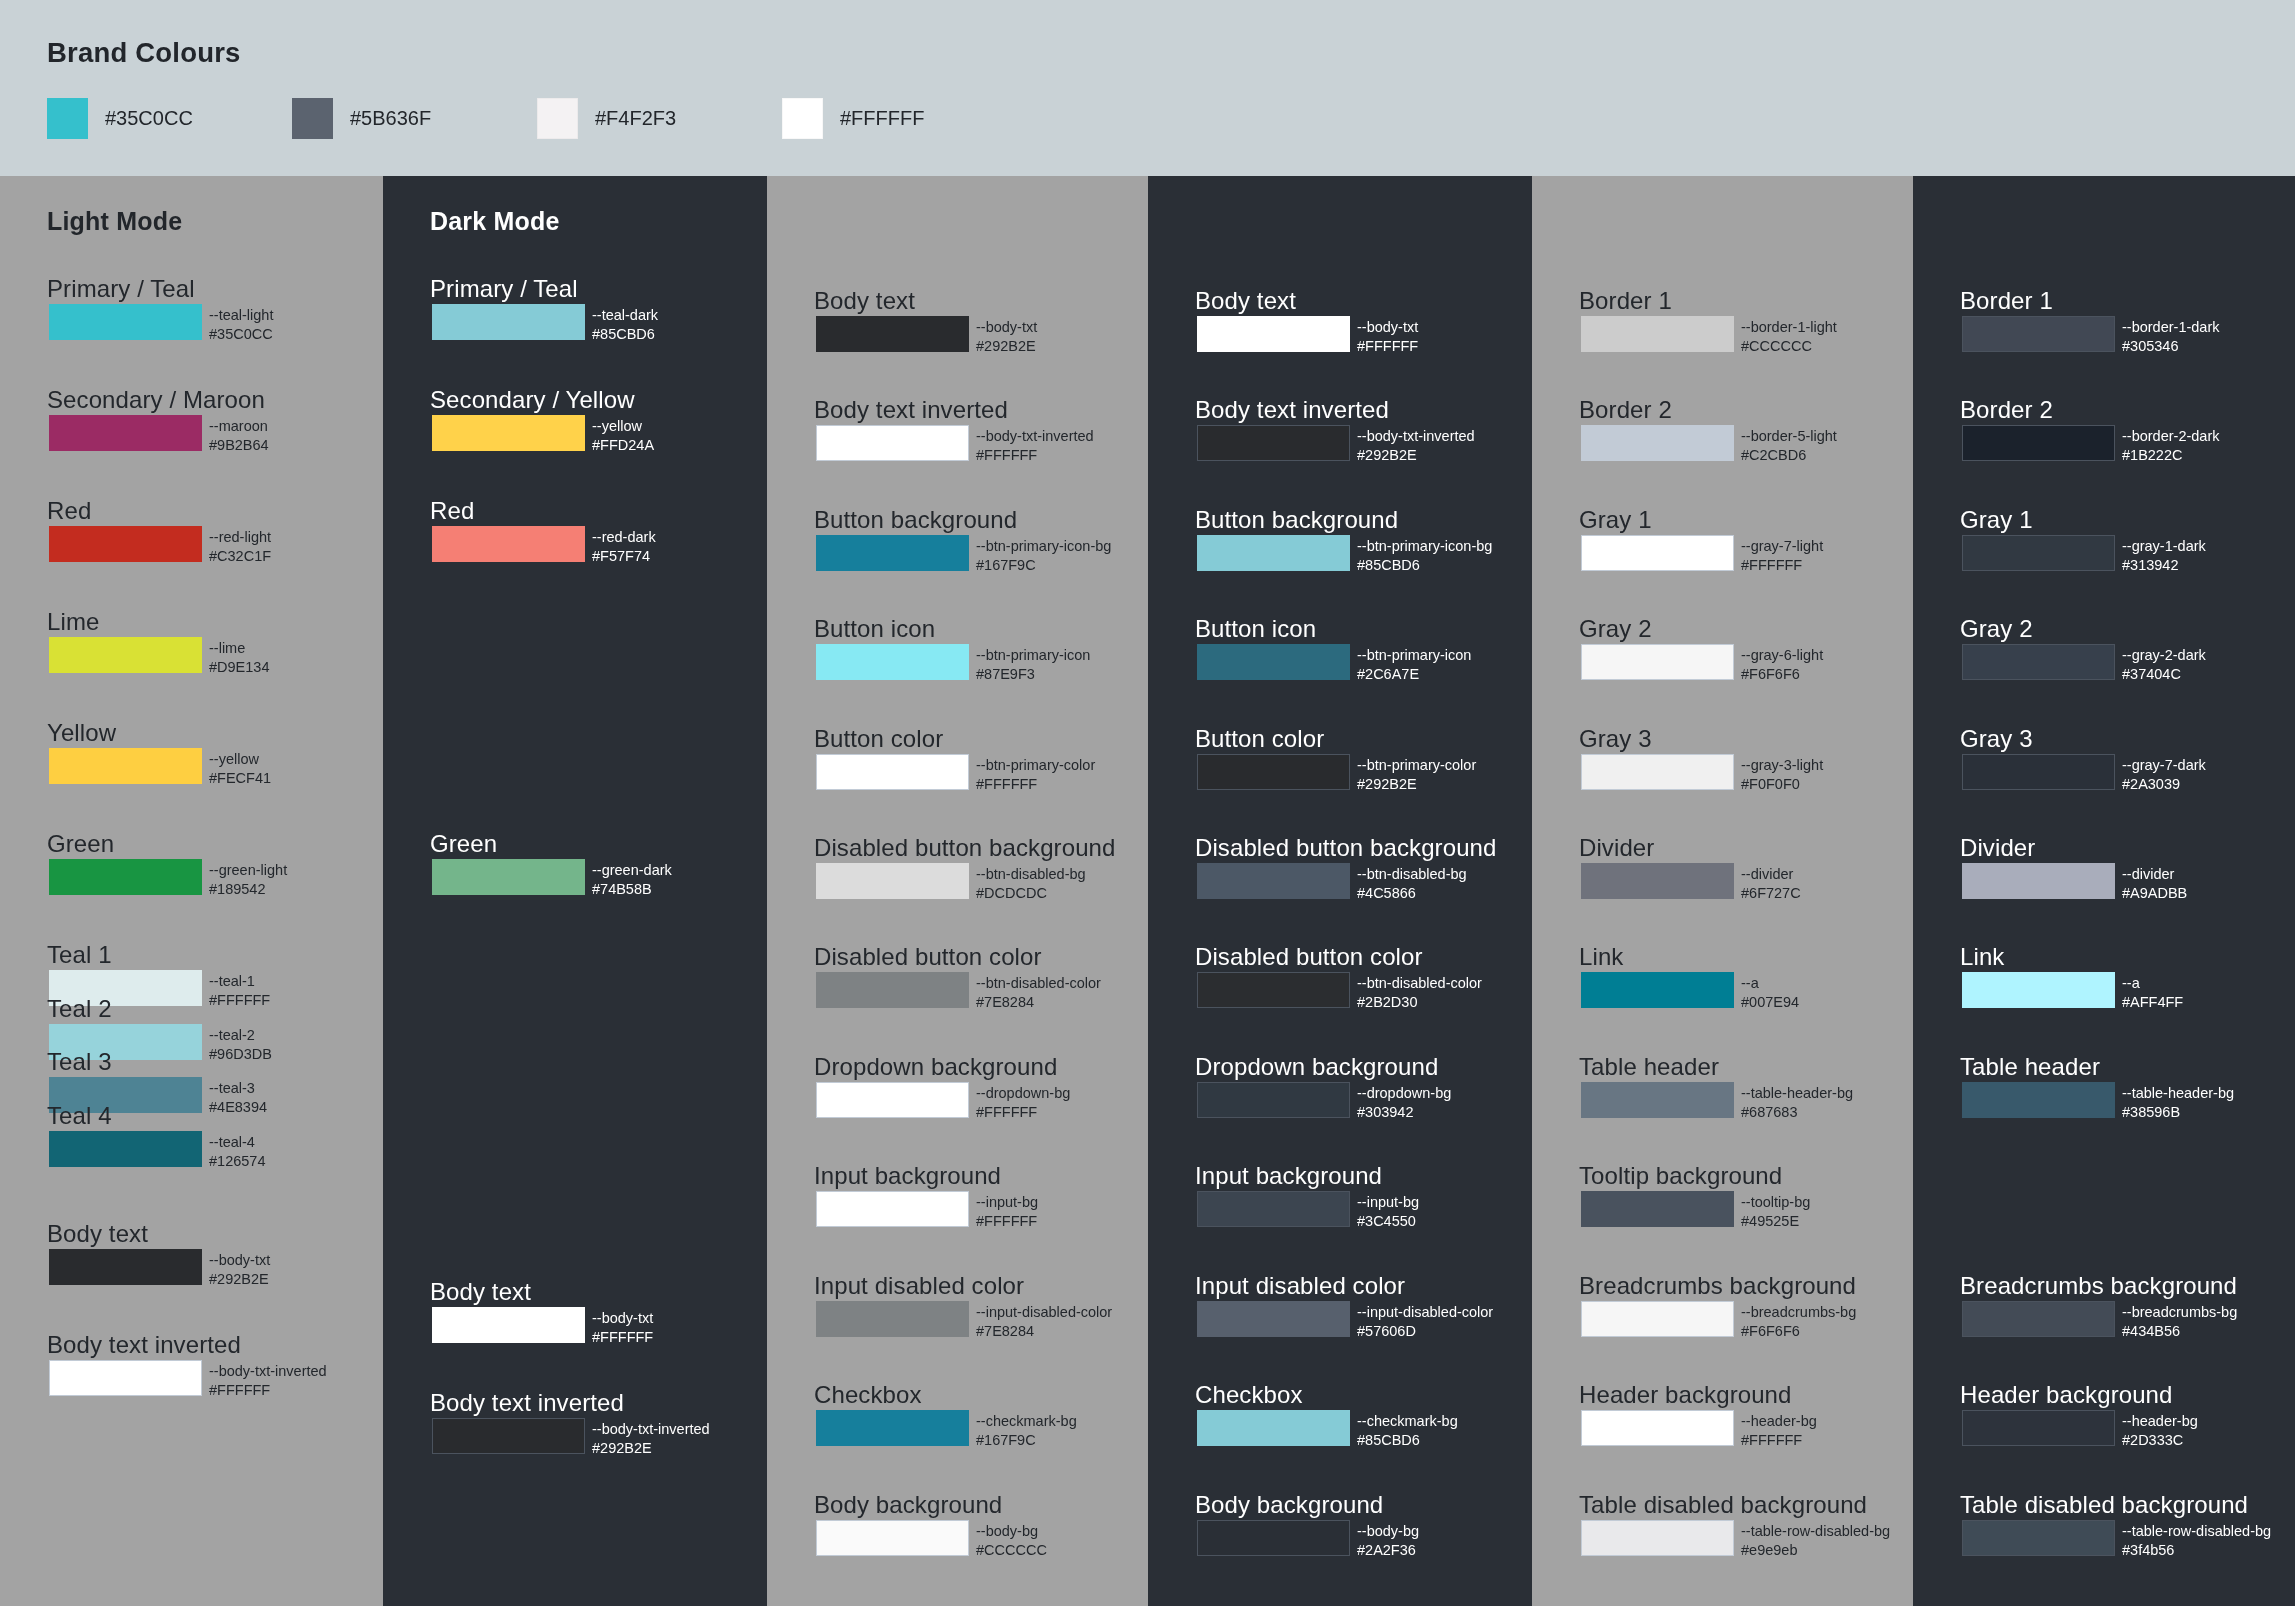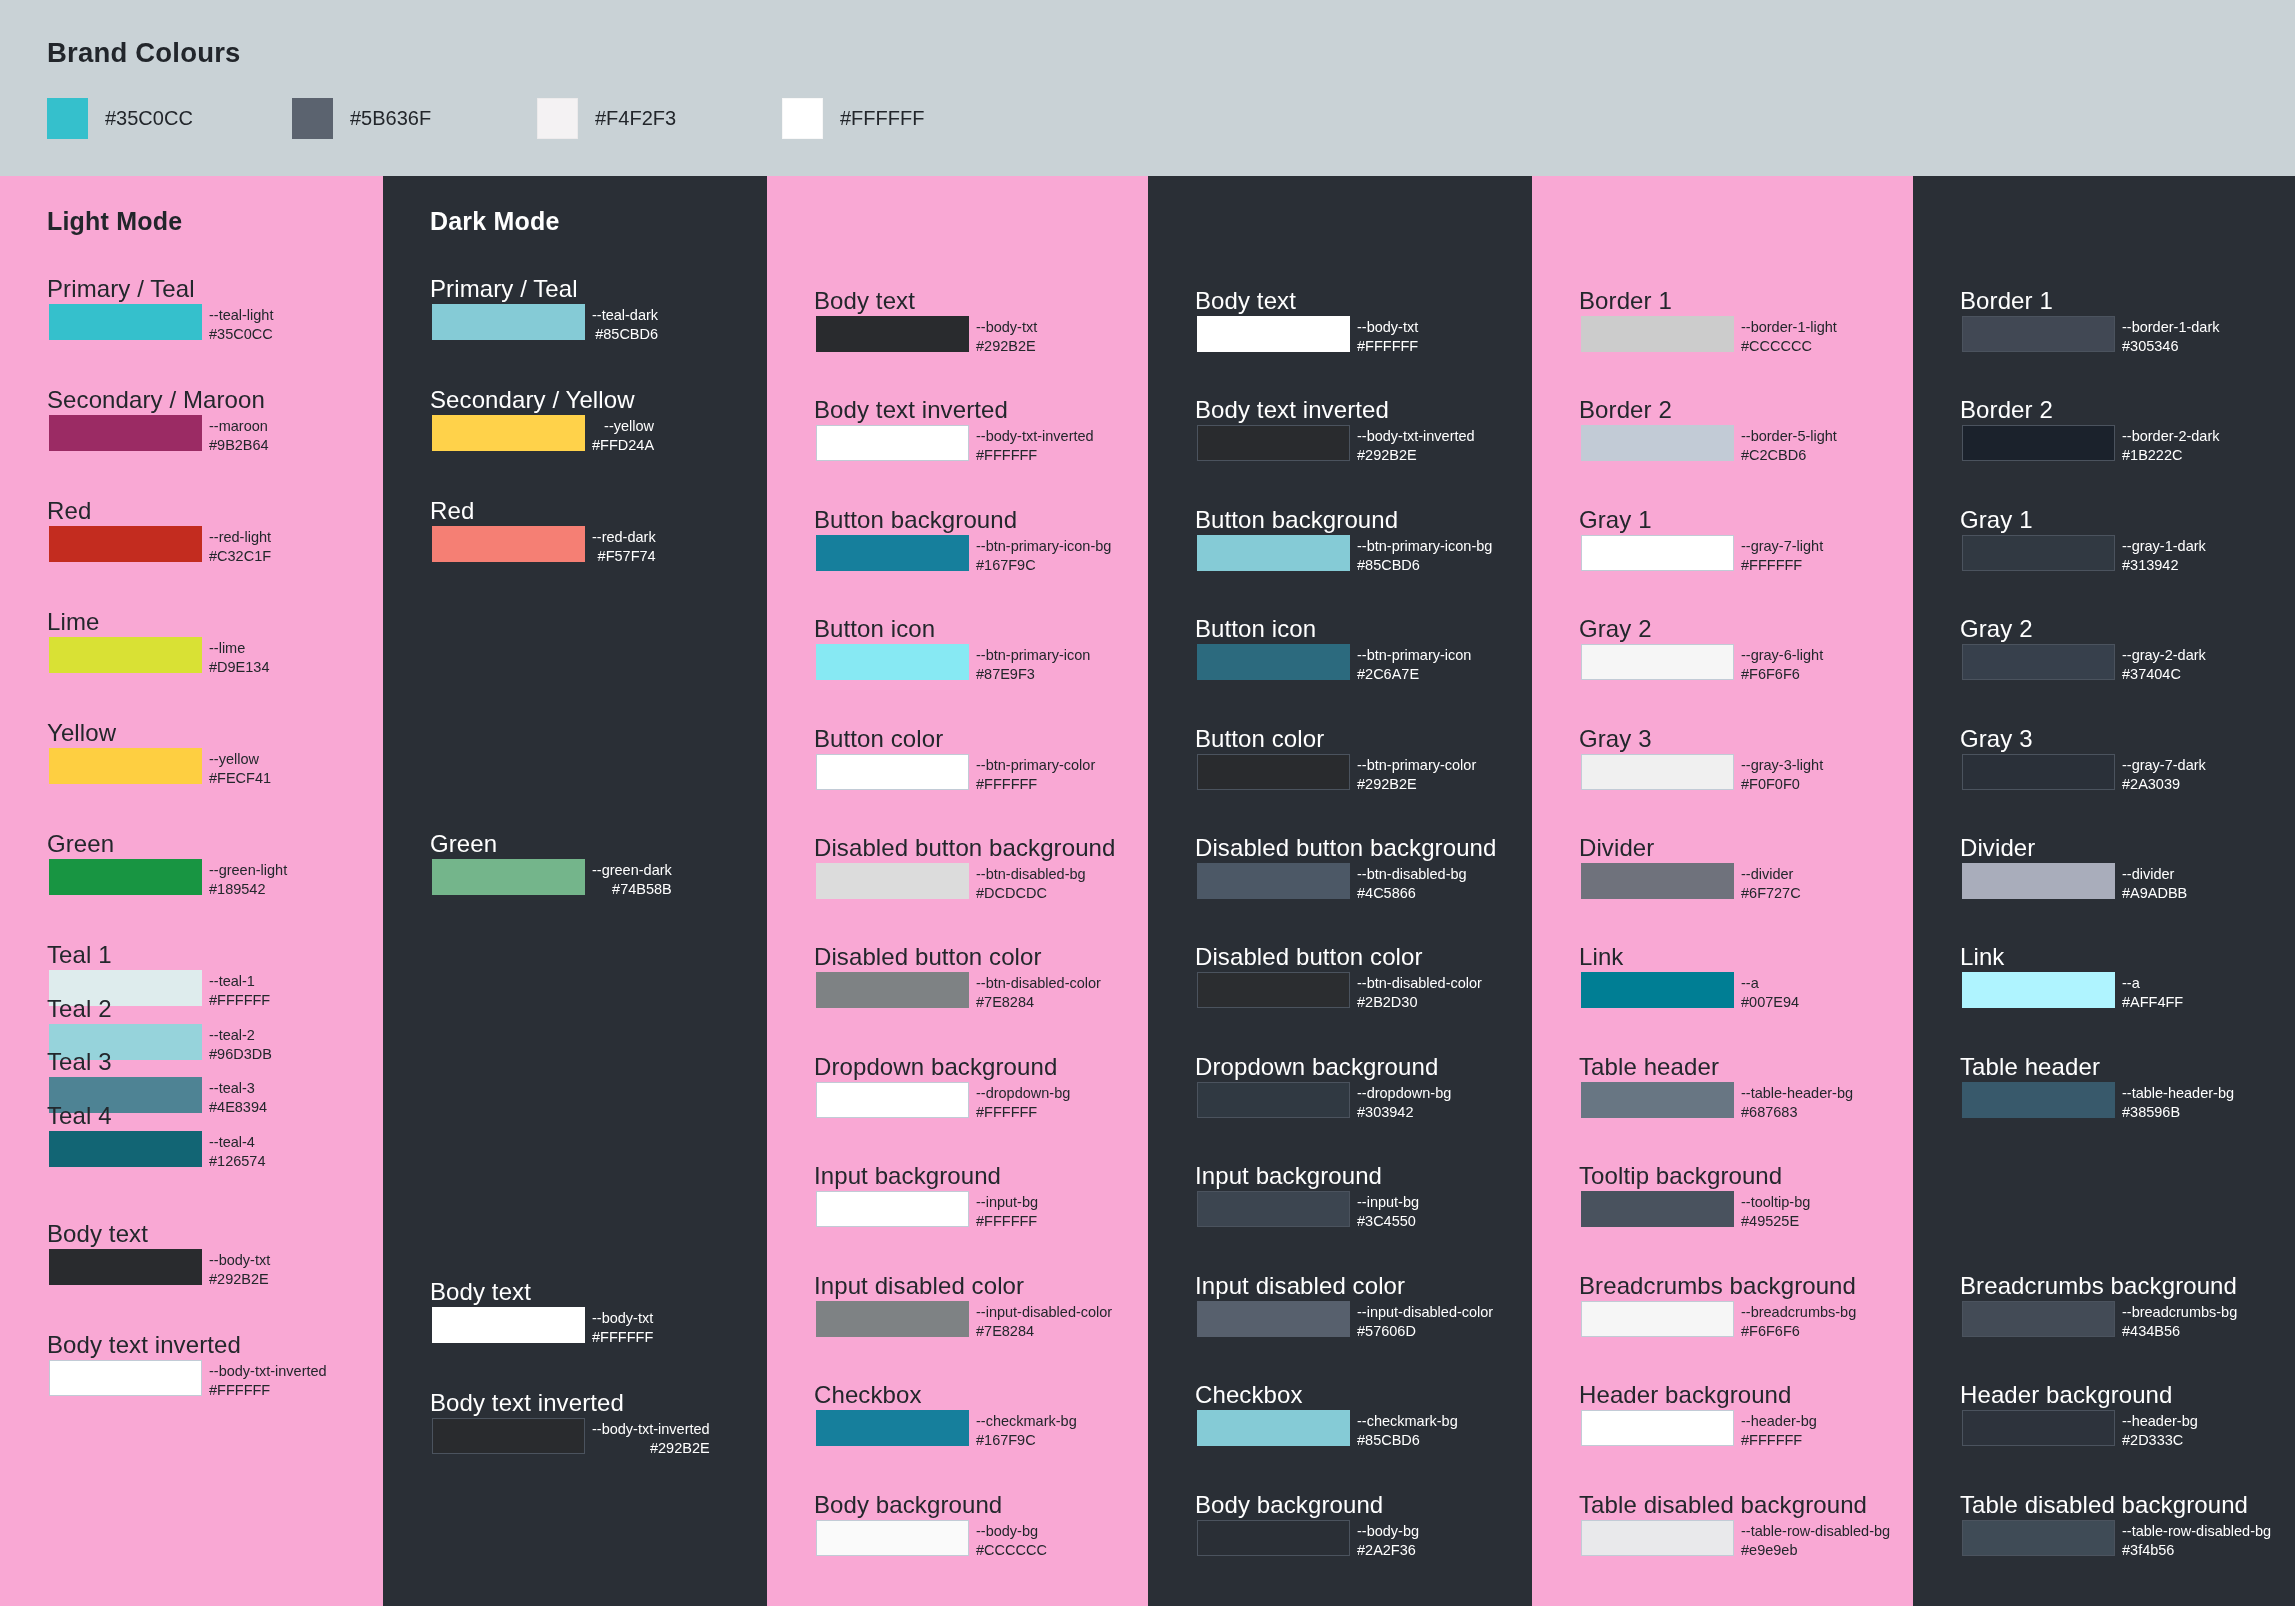--- a/index.html
+++ b/index.html
@@ -31,21 +31,21 @@
   }
   .brand-hex {
     margin-left: 17px; font-size: 20px; color: #22262b; white-space: nowrap;
   }
 
   
   .cols { position: absolute; left: 0; top: 176px; width: 2295px; height: 1431px; }
   .col {
     position: absolute; top: 0; height: 1431px; overflow: hidden;
   }
-  .col.light { background: #f9a8d4; }
+  .col.light { background: #a3a3a3; }
   .col.dark  { background: #2a2f36; }
 
   .col-title {
     position: absolute; left: 47px; top: 31px;
     font-size: 25px; font-weight: bold; letter-spacing: 0.2px;
   }
   .col.light .col-title { color: #22262b; }
   .col.dark  .col-title { color: #ffffff; }
 
   
@@ -189,21 +189,21 @@
         </div>
         <div class="row" style="top: 1155px; left: 47px; width: 329px;">
           <div class="row-label">Body text inverted</div>
           <div class="row-chip" style="background: rgb(255, 255, 255); border: 0.8px solid rgb(194, 203, 214);"></div>
           <div class="row-meta">
             <span class="row-var">--body-txt-inverted</span>
             <span class="row-hex">#FFFFFF</span>
           </div>
         </div>
       </div>
-      <div class="col dark" style="left: 383px; width: 384px; text-align: right;">
+      <div class="col dark" style="left: 383px; width: 384px;">
         <div class="col-title">Dark Mode</div>
         <div class="row" style="top: 99px; left: 47px; width: 331px;">
           <div class="row-label">Primary / Teal</div>
           <div class="row-chip" style="background: rgb(133, 203, 214);"></div>
           <div class="row-meta">
             <span class="row-var">--teal-dark</span>
             <span class="row-hex">#85CBD6</span>
           </div>
         </div>
         <div class="row" style="top: 210px; left: 47px; width: 331px;">

